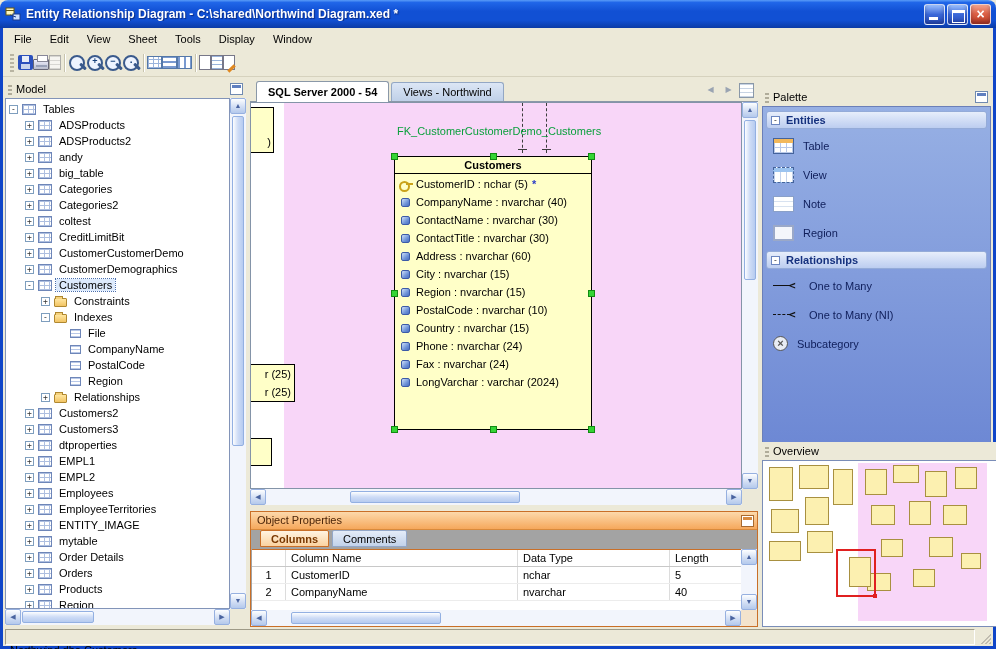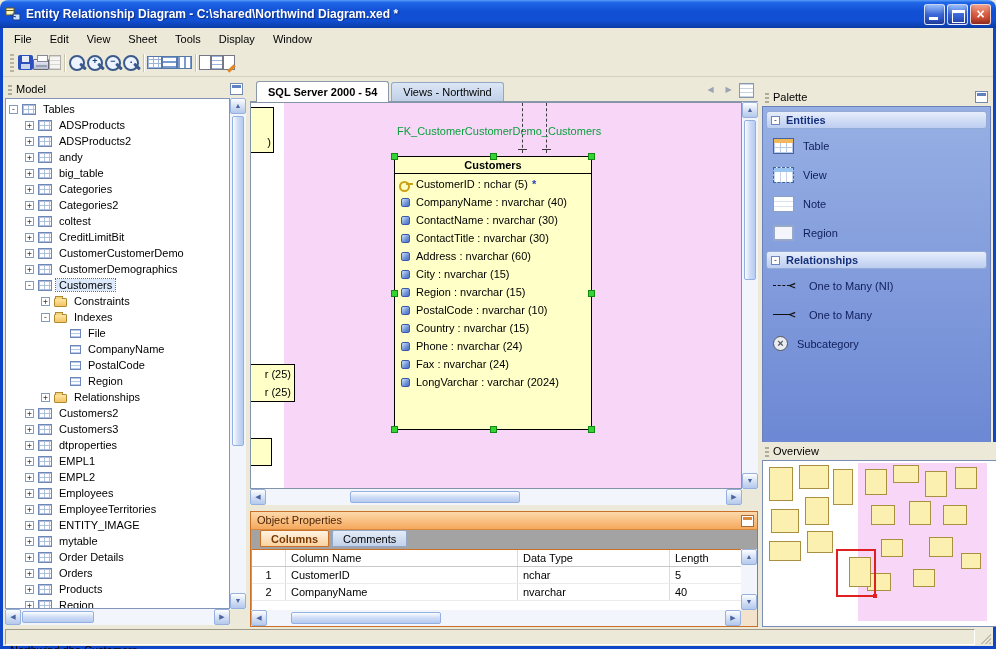--- a/index.html
+++ b/index.html
@@ -621,26 +621,26 @@
           <span>Region</span>
         </div>
         </div>
       <div class="pal-sec-h">
         <span class="pal-minus">-</span>
         <span class="pal-sec-label">Relationships</span>
       </div>
       <div>
 
       <div class="pal-item">
+          <span class="picon pi-rel"></span>
+          <span>One to Many</span>
+        </div>
+          <div class="pal-item">
           <span class="picon pi-rel ni"></span>
           <span>One to Many (NI)</span>
-        </div>
-          <div class="pal-item">
-          <span class="picon pi-rel"></span>
-          <span>One to Many</span>
         </div>
           <div class="pal-item">
           <span class="picon pi-sub"></span>
           <span>Subcategory</span>
         </div>
         </div>
     </div>
   </div>
 
   <div class="overview-panel">

